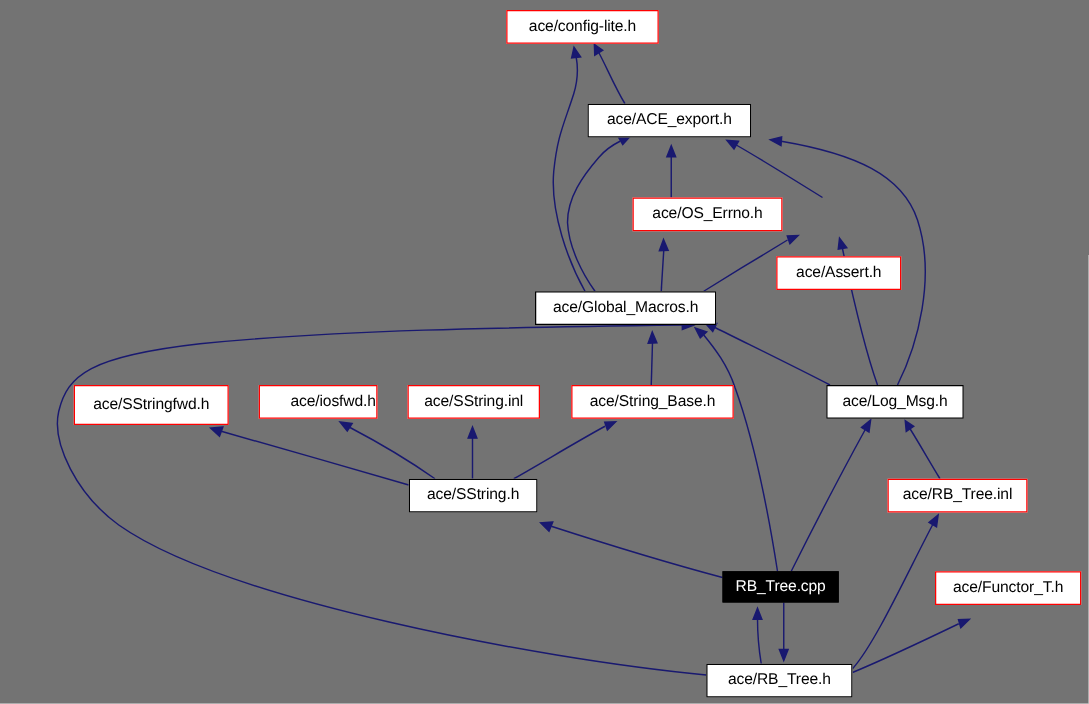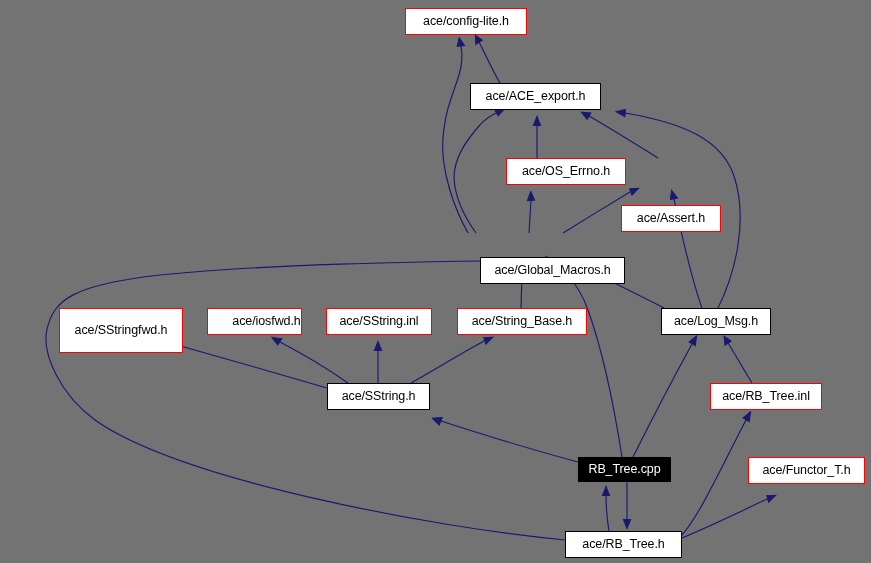--- a/index.html
+++ b/index.html
@@ -148,25 +148,25 @@
   </div>
 
   <div class="node red" style="left:478px; top:158px; width:120px; height:27px;margin-left:28px;">
     <span class="node-label">ace/OS_Errno.h</span>
   </div>
 
   <div class="node red" style="left:621px; top:158px; width:100px; height:27px;margin-top:47px;">
     <span class="node-label">ace/Assert.h</span>
   </div>
 
-  <div class="node" style="left:480px; top:233px; width:145px; height:27px;margin-top:24px;">
+  <div class="node" style="left:428px; top:233px; width:145px; height:27px;">
     <span class="node-label">ace/Global_Macros.h</span>
   </div>
 
-  <div class="node red" style="left:59px; top:308px; width:124px; height:45px;">
+  <div class="node red" style="left:59px; top:308px; width:124px; height:32px;">
     <span class="node-label">ace/SStringfwd.h</span>
   </div>
 
   <div class="node red" style="left:207px; top:308px; width:95px; height:27px;padding-left:24px;">
     <span class="node-label">ace/iosfwd.h</span>
   </div>
 
   <div class="node red" style="left:326px; top:308px; width:106px; height:27px;">
     <span class="node-label">ace/SString.inl</span>
   </div>

